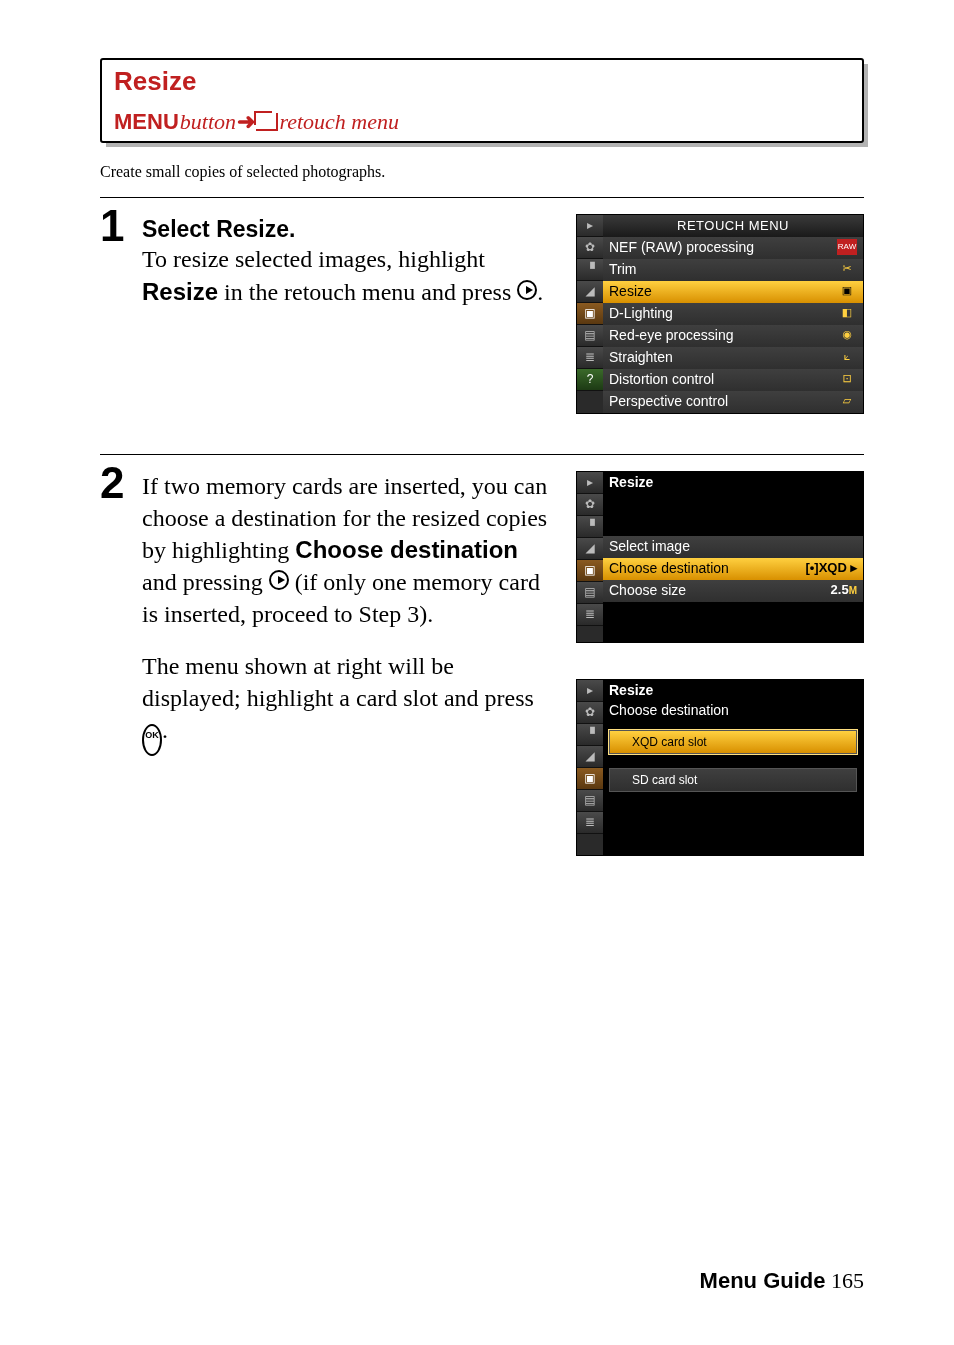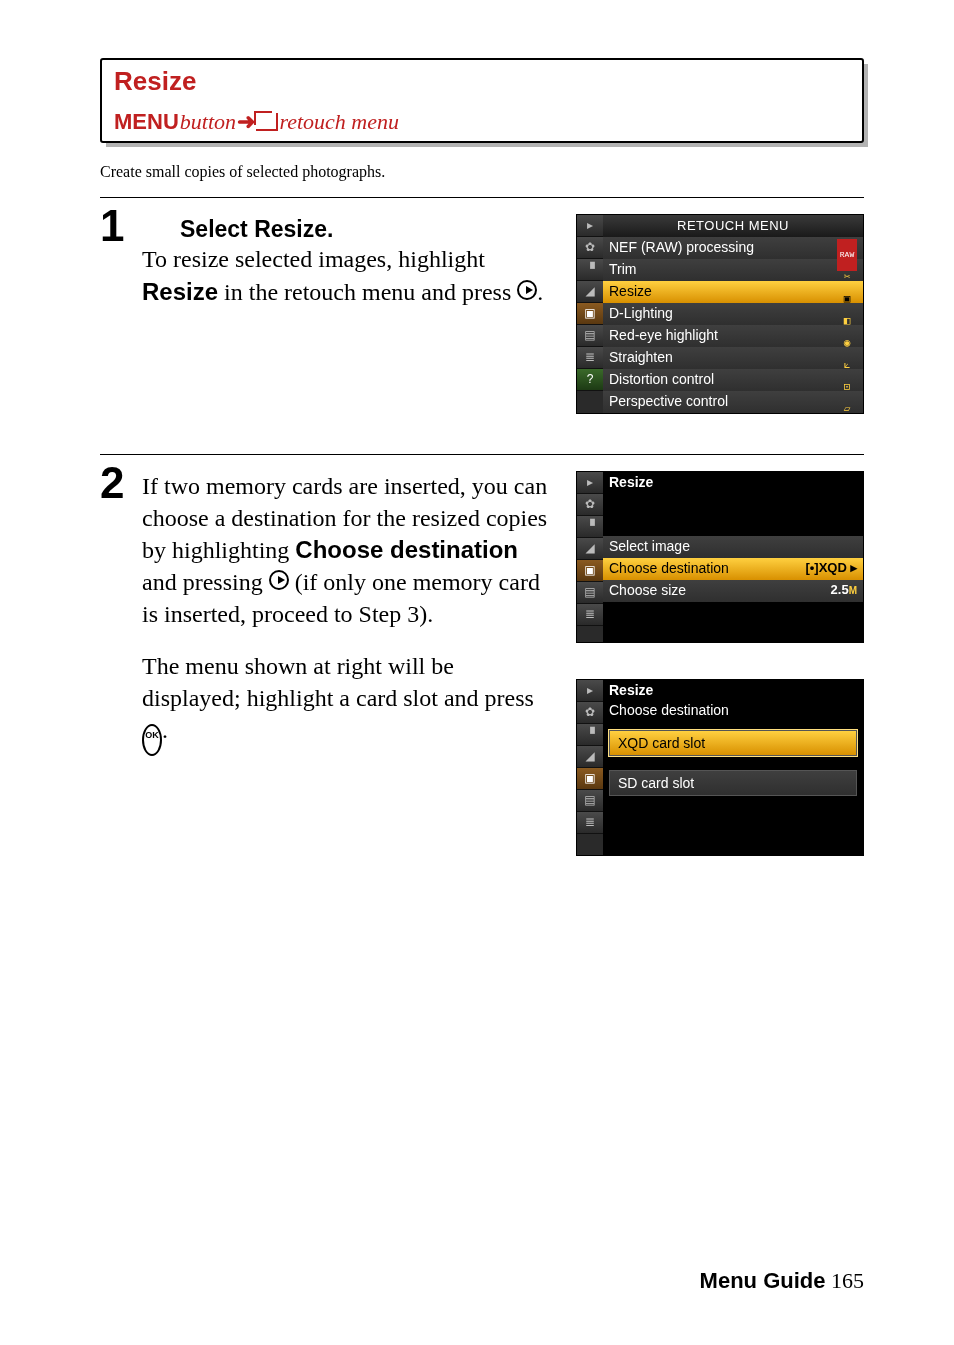--- a/index.html
+++ b/index.html
@@ -109,21 +109,20 @@
   .step-columns {
     display: flex;
     gap: 18px;
     align-items: flex-start;
   }
   .step-text { flex: 1; font-size: 24px; line-height: 1.33; }
   .step-title {
     font-family: Arial, Helvetica, sans-serif;
     font-weight: bold;
     font-size: 23px;
-    margin-left: 38px;
   }
   .body-bold { font-family: Arial, Helvetica, sans-serif; font-weight: bold; }
 
   .glyph-circle {
     display: inline-block;
     width: 20px; height: 20px;
     border: 2px solid #000;
     border-radius: 50%;
     position: relative;
     vertical-align: -3px;
@@ -183,35 +182,34 @@
     display:flex; align-items:flex-start; justify-content:space-between;
     padding:2px 6px 2px 6px; height:22px;
     background: linear-gradient(#3f3f3f,#2f2f2f);
     color:#fff; font-size:14px;
   }
   .menu-row.hl {
     background: linear-gradient(#ffd040,#d89000);
     color:#000;
   }
   .menu-row .r-icon {
-    width:20px; height:32px; display:flex; align-items:center; justify-content:center;
+    width:20px; height:16px; display:flex; align-items:center; justify-content:center;
     font-size:11px;
-    font-family:Liberation Mono, monospace;
   }
 
   .row-value { font-weight:bold; font-size:13px; }
 
   .camshot.small .shot-main { min-height: 170px; display:flex; flex-direction:column; }
   .camshot.small .shot-pad { flex:1; background:#000; }
 
   .dest-shot .shot-main { min-height: 175px; display:flex; flex-direction:column; }
   .dest-block { padding: 10px 6px 4px; }
   .dest-item {
     background: linear-gradient(#3f3f3f,#2f2f2f);
-    padding:4px 8px; font-size:14px; color:#fff; margin-bottom:14px;
+    padding:4px 22px; font-size:12px; color:#fff; margin-bottom:14px;
     border:1px solid #555;
   }
   .dest-item.hl {
     background: linear-gradient(#ffd040,#d89000); color:#000;
     outline:1px solid #ffe080;
   }
 
   .second-para { margin-top: 20px; max-width: 400px; }
 
   .footer {
@@ -283,21 +281,21 @@
                   </div>
                   <div class="menu-row hl">
                     <span>Resize</span>
                     <span class="r-icon" style="color: rgb(0, 0, 0);">▣</span>
                   </div>
                   <div class="menu-row">
                     <span>D-Lighting</span>
                     <span class="r-icon" style="color: rgb(255, 208, 64);">◧</span>
                   </div>
                   <div class="menu-row">
-                    <span>Red-eye highlight</span>
+                    <span>Red-eye processing</span>
                     <span class="r-icon" style="color: rgb(255, 208, 64);">◉</span>
                   </div>
                   <div class="menu-row">
                     <span>Straighten</span>
                     <span class="r-icon" style="color: rgb(255, 208, 64);">⟀</span>
                   </div>
                   <div class="menu-row">
                     <span>Distortion control</span>
                     <span class="r-icon" style="color: rgb(255, 208, 64);">⊡</span>
                   </div>

